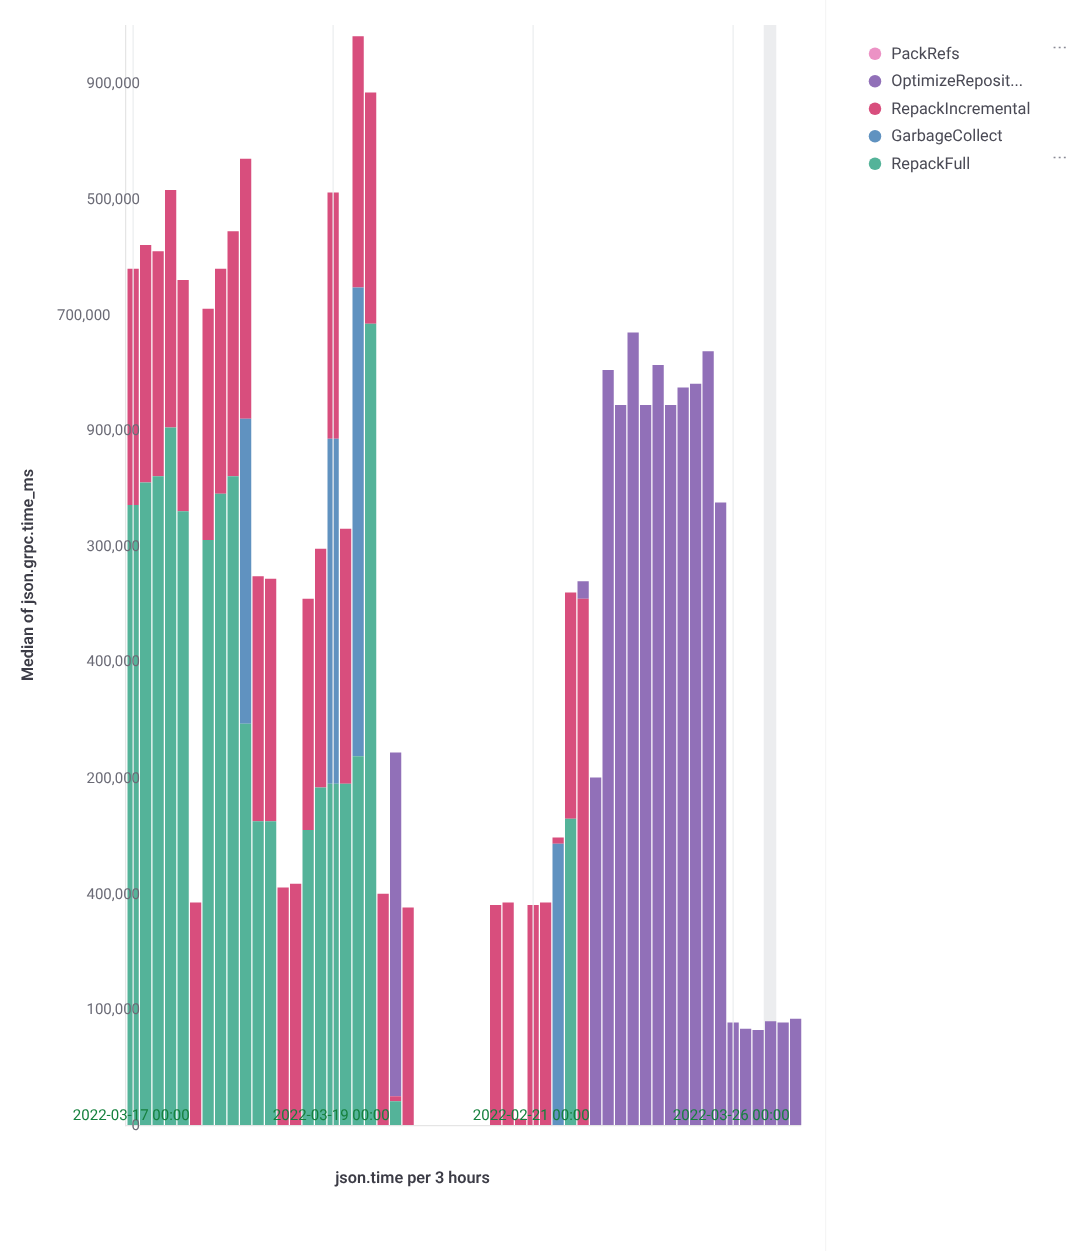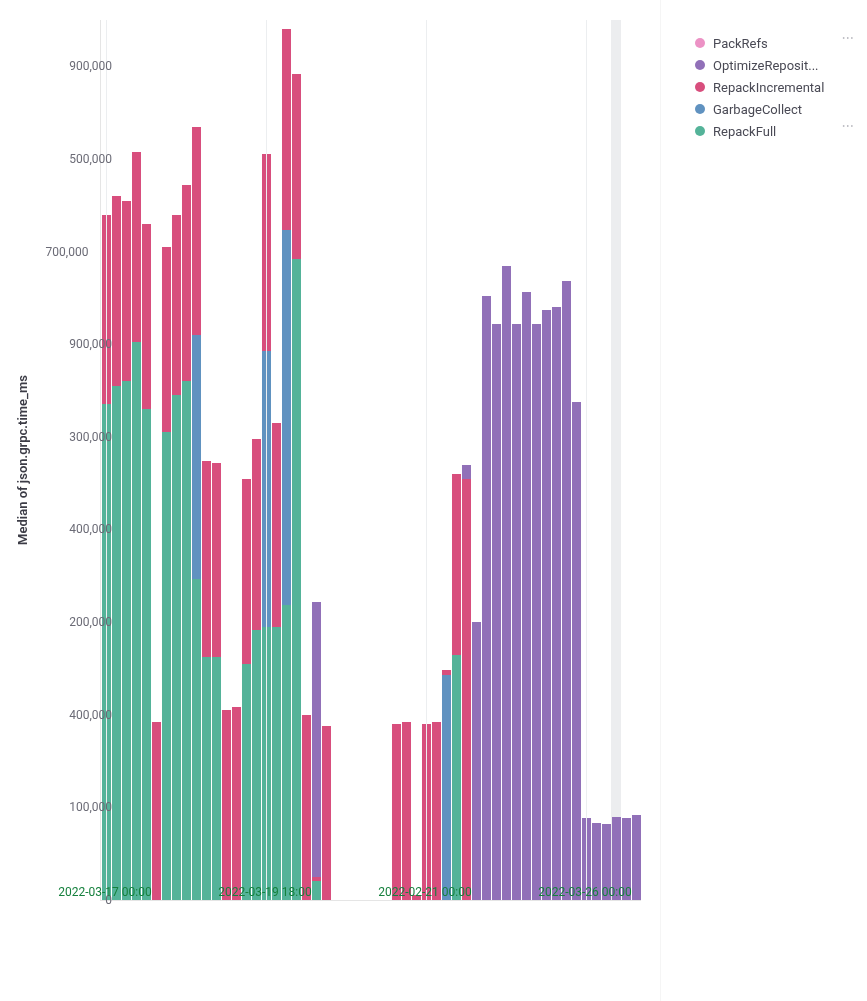--- a/index.html
+++ b/index.html
@@ -364,25 +364,26 @@
         <div class="ytick" style="top: 622.105px;">200,000</div>
         <div class="ytick" style="top: 529.474px;">400,000</div>
         <div class="ytick" style="top: 436.842px;">300,000</div>
         <div class="ytick" style="top: 344.211px;">900,000</div>
         <div class="ytick" style="top: 251.579px; text-align: center;">700,000</div>
         <div class="ytick" style="top: 158.947px;">500,000</div>
         <div class="ytick" style="top: 66.3158px;">900,000</div>
       </div>
     <div class="xtick-inner" id="xticks">
         <div class="xtick" style="left: 5px; top: 885px;">2022-03-17 00:00</div>
-        <div class="xtick" style="left: 165px; top: 885px;">2022-03-19 18:00</div>
+        <div class="xtick" style="left: 165px; top: 885px;">2022-03-19 00:00</div>
         <div class="xtick" style="left: 325px; top: 885px;">2022-02-21 00:00</div>
         <div class="xtick" style="left: 485px; top: 885px;">2022-03-26 00:00</div>
       </div>
     <div class="ylabel">Median of json.grpc.time_ms</div>
+    <div class="xlabel">json.time per 3 hours</div>
   </div>
 
   <div class="legend" id="legend">
       <div class="legend-row">
         <span class="swatch" style="background: rgb(236, 146, 197);"></span>
         <span class="legend-label">PackRefs</span>
       </div>
       <div class="legend-row">
         <span class="swatch" style="background: rgb(145, 112, 184);"></span>
         <span class="legend-label">OptimizeReposit...</span>

